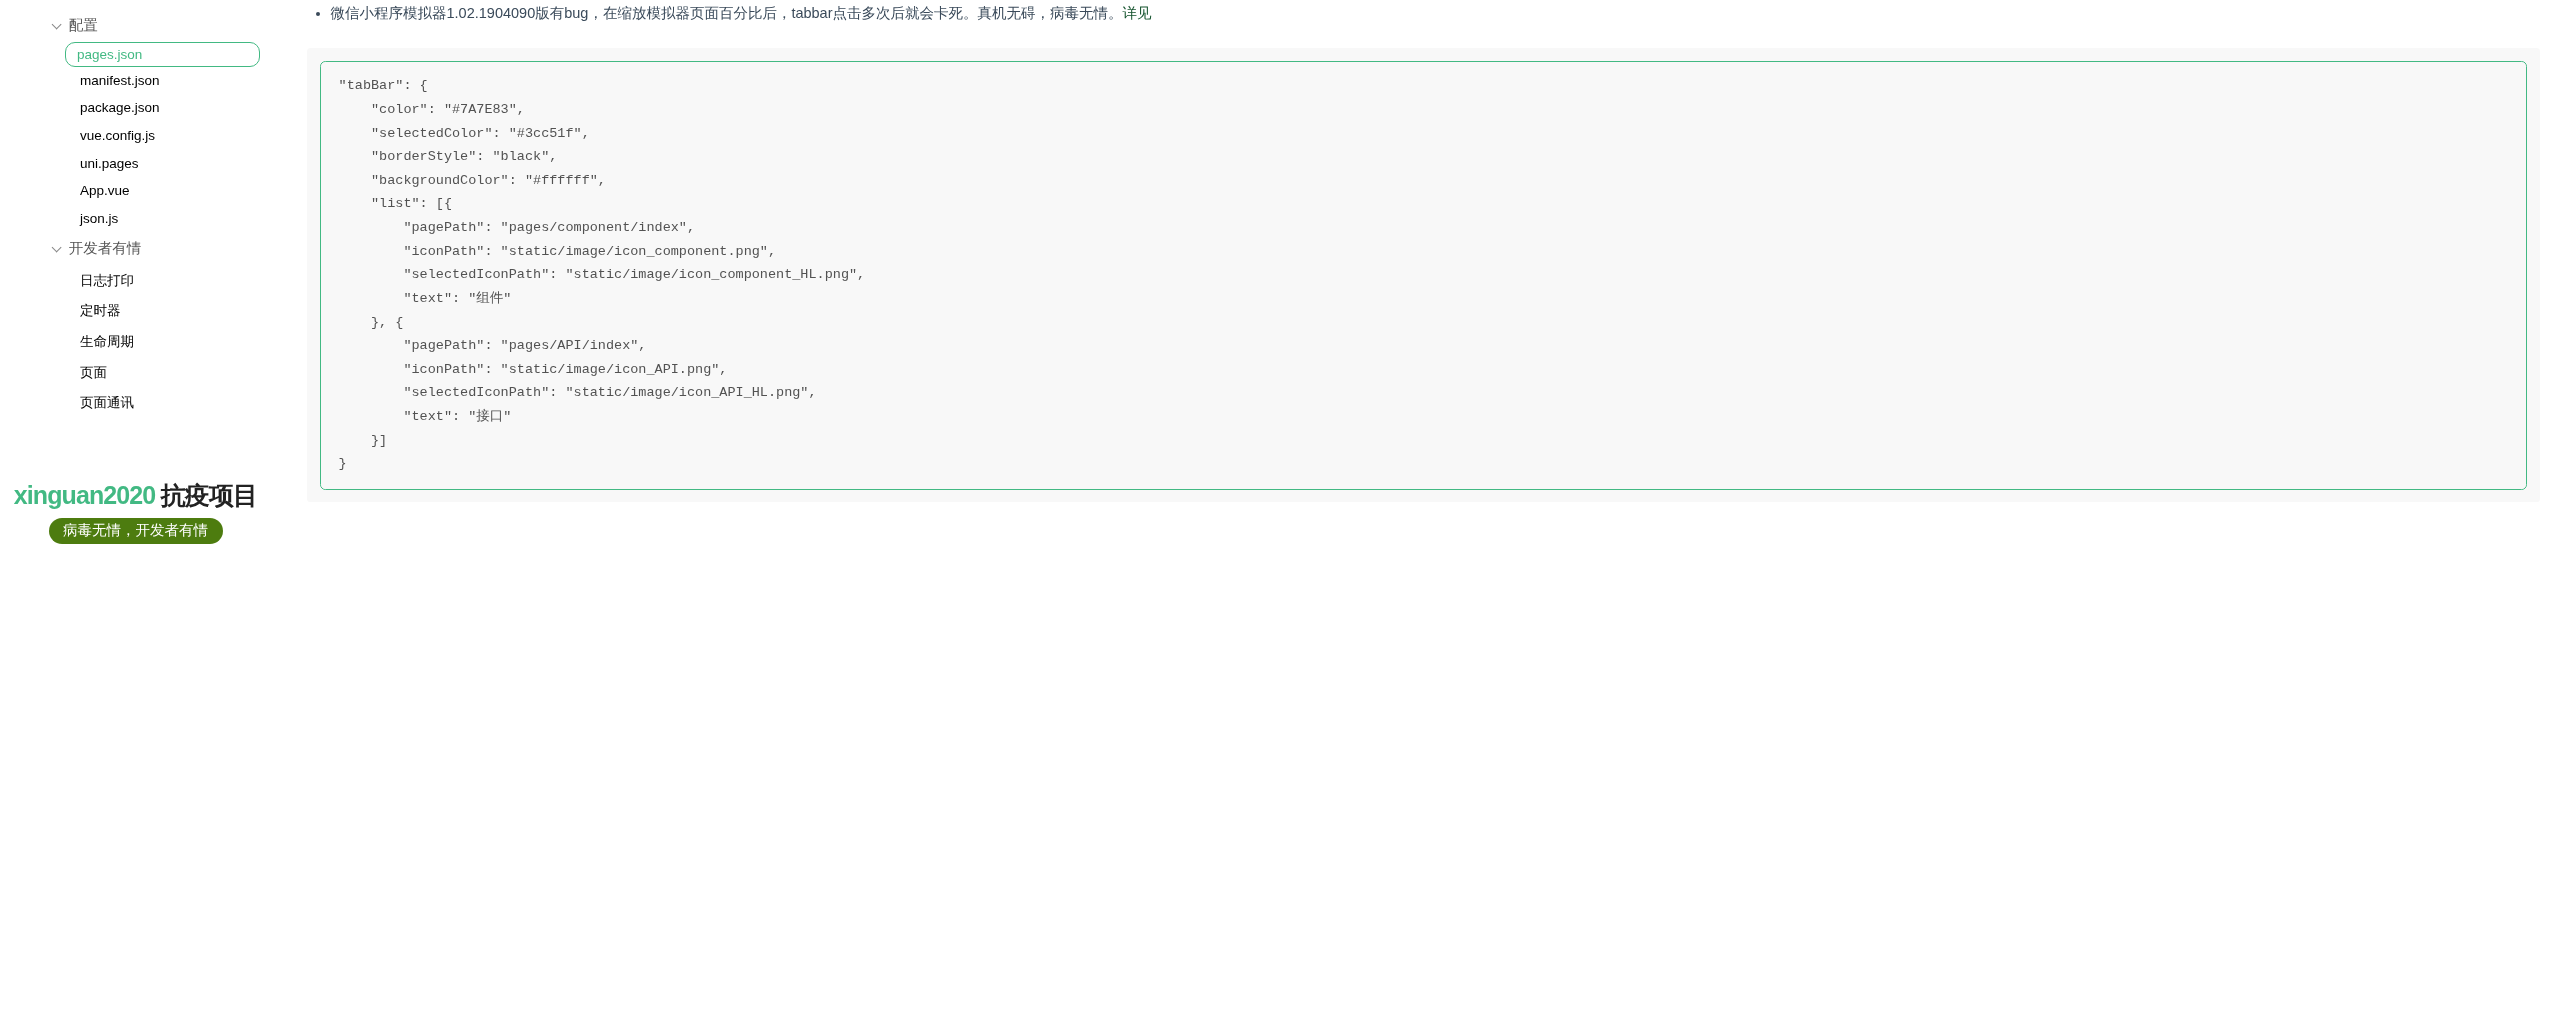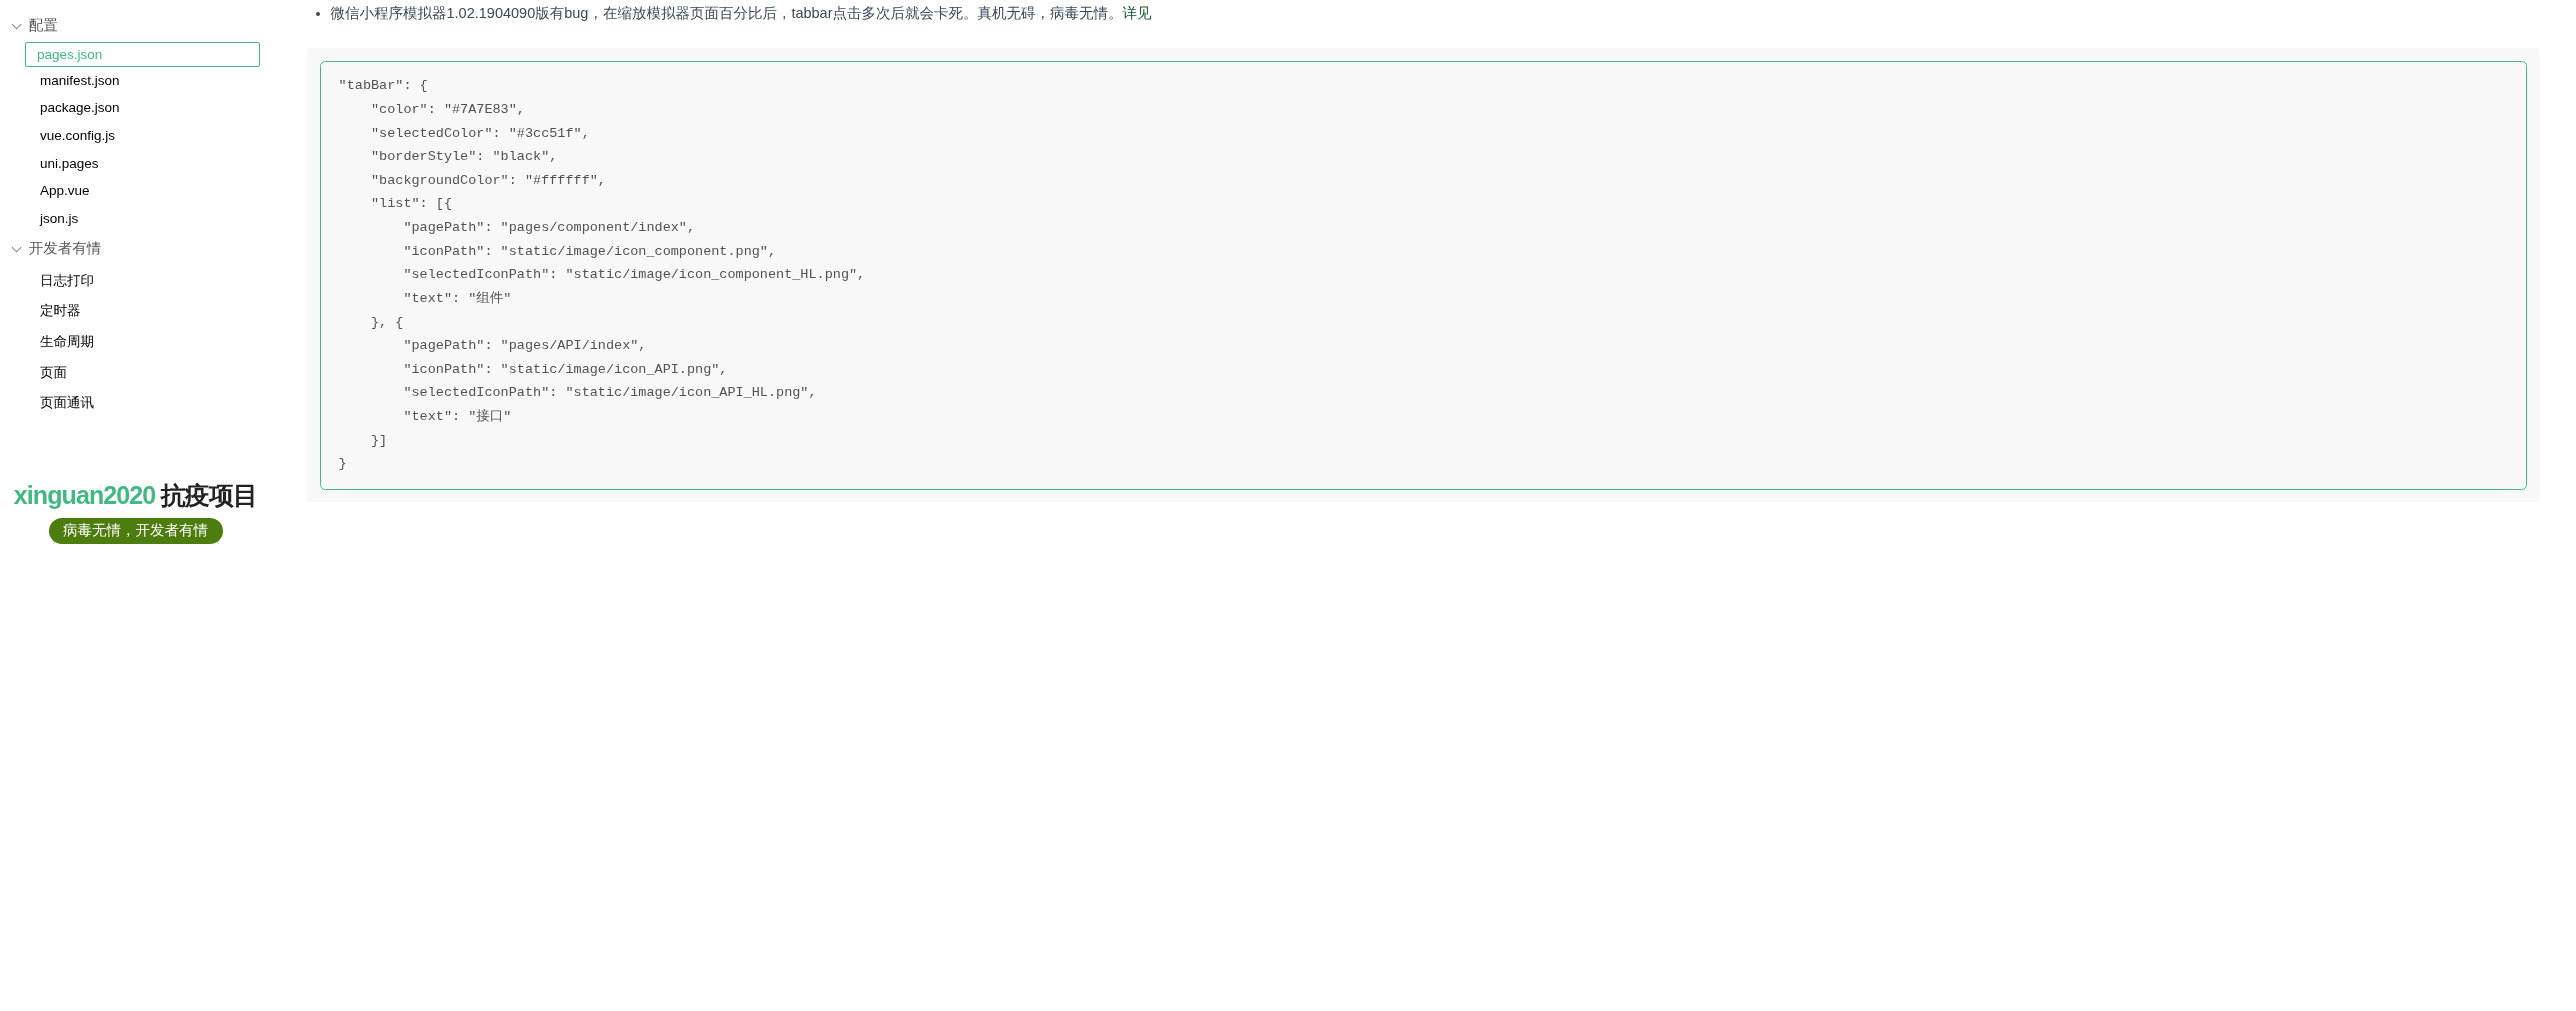--- a/index.html
+++ b/index.html
@@ -12,21 +12,21 @@
     }
     .sidebar {
       width: 271px;
       flex-shrink: 0;
       padding-top: 9px;
       display: flex;
       flex-direction: column;
       min-height: 560px;
       position: relative;
     }
-    .sidebar-content { flex: 1; }
+    .sidebar-content { flex: 1; padding-left: 40px; }
     .nav-section-title {
       display: flex;
       align-items: center;
       padding: 7.2px 12.6px;
       font-size: 14.5px;
       color: #555;
       cursor: pointer;
     }
     .chev {
       display: inline-block;
@@ -43,21 +43,21 @@
       color: #000000;
       cursor: pointer;
       font-size: 13.5px;
       border-radius: 3.6px;
     }
     .nav-item.active {
       color: #42b983;
       border: 1.8px solid #42b983;
       margin: 0 11px 0 25px;
       padding: 3.6px 11px;
-      border-radius: 2px;
+      border-radius: 10px;
     }
     .promo {
       margin-top: auto;
       padding: 9px 0 16.3px;
       text-align: center;
     }
     .promo-title {
       font-size: 25px;
       font-weight: 700;
       letter-spacing: -0.9px;

